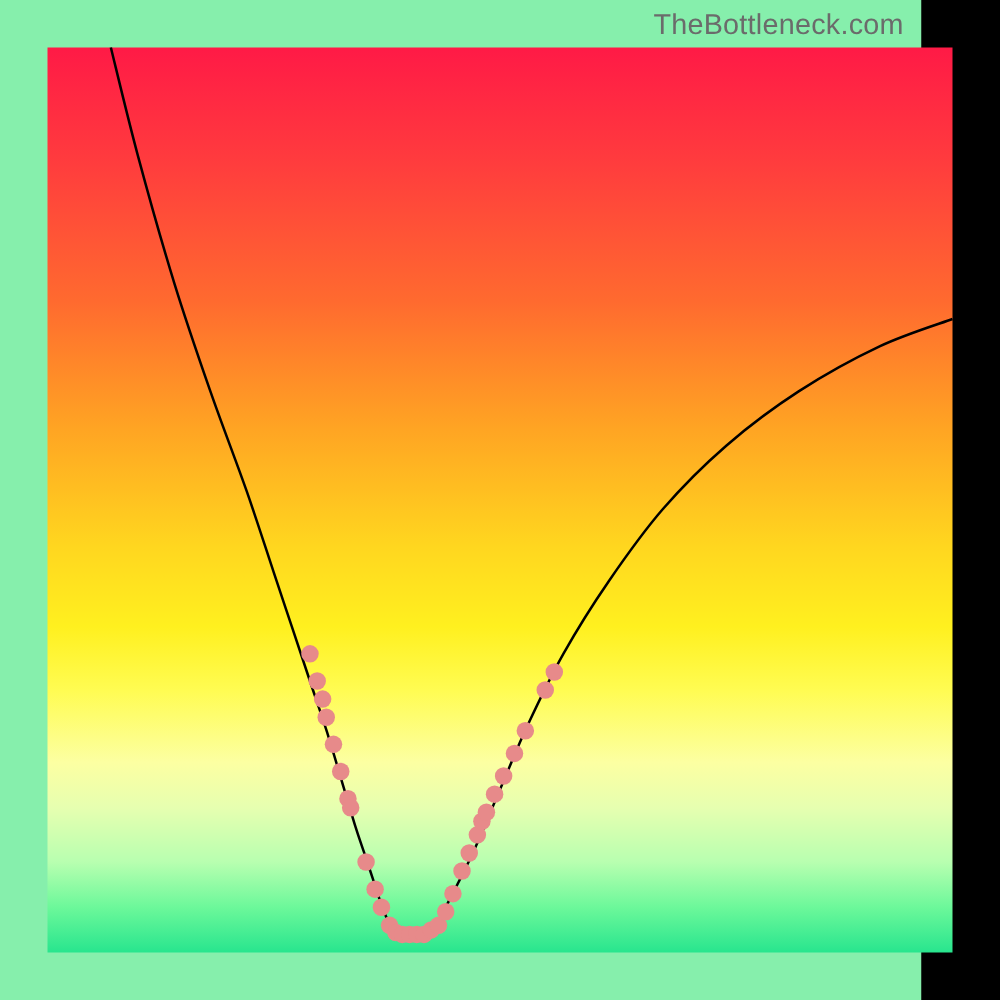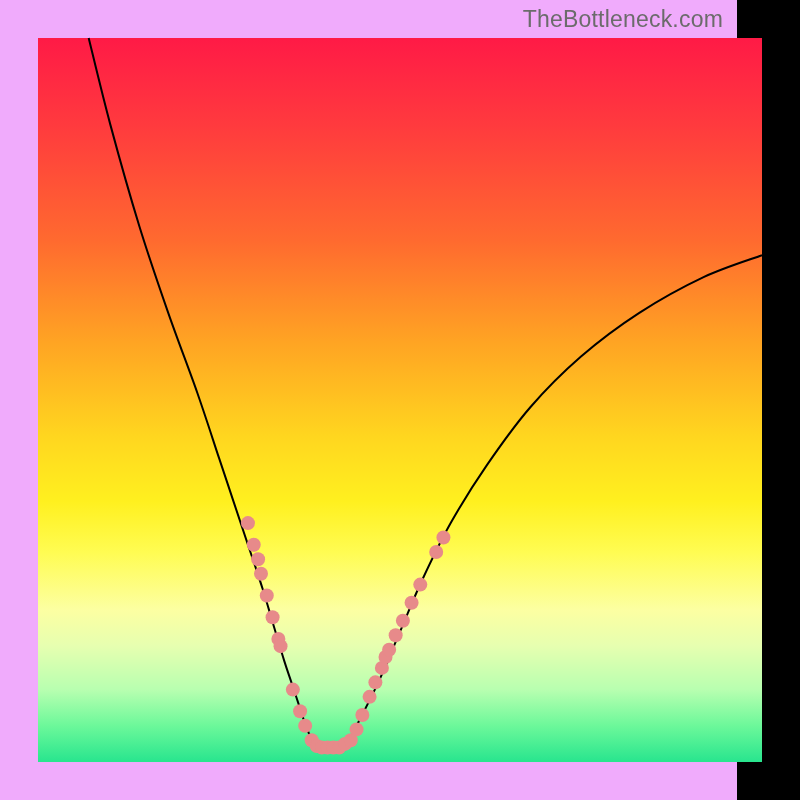--- a/index.html
+++ b/index.html
@@ -10,21 +10,21 @@
     overflow: hidden;
     background: #000;
     font-family: Arial, Helvetica, sans-serif;
   }
   .frame {
     position: absolute;
     top: 0;
     left: 0;
     width: 737px;
     height: 800px;
-    background: #f0abfc;
+    background: #86efac;
   }
   .plot {
     position: absolute;
     top: 38px;
     left: 38px;
     width: 724px;
     height: 724px;
     
     background: linear-gradient(to bottom,
       #ff1a46 0%,

